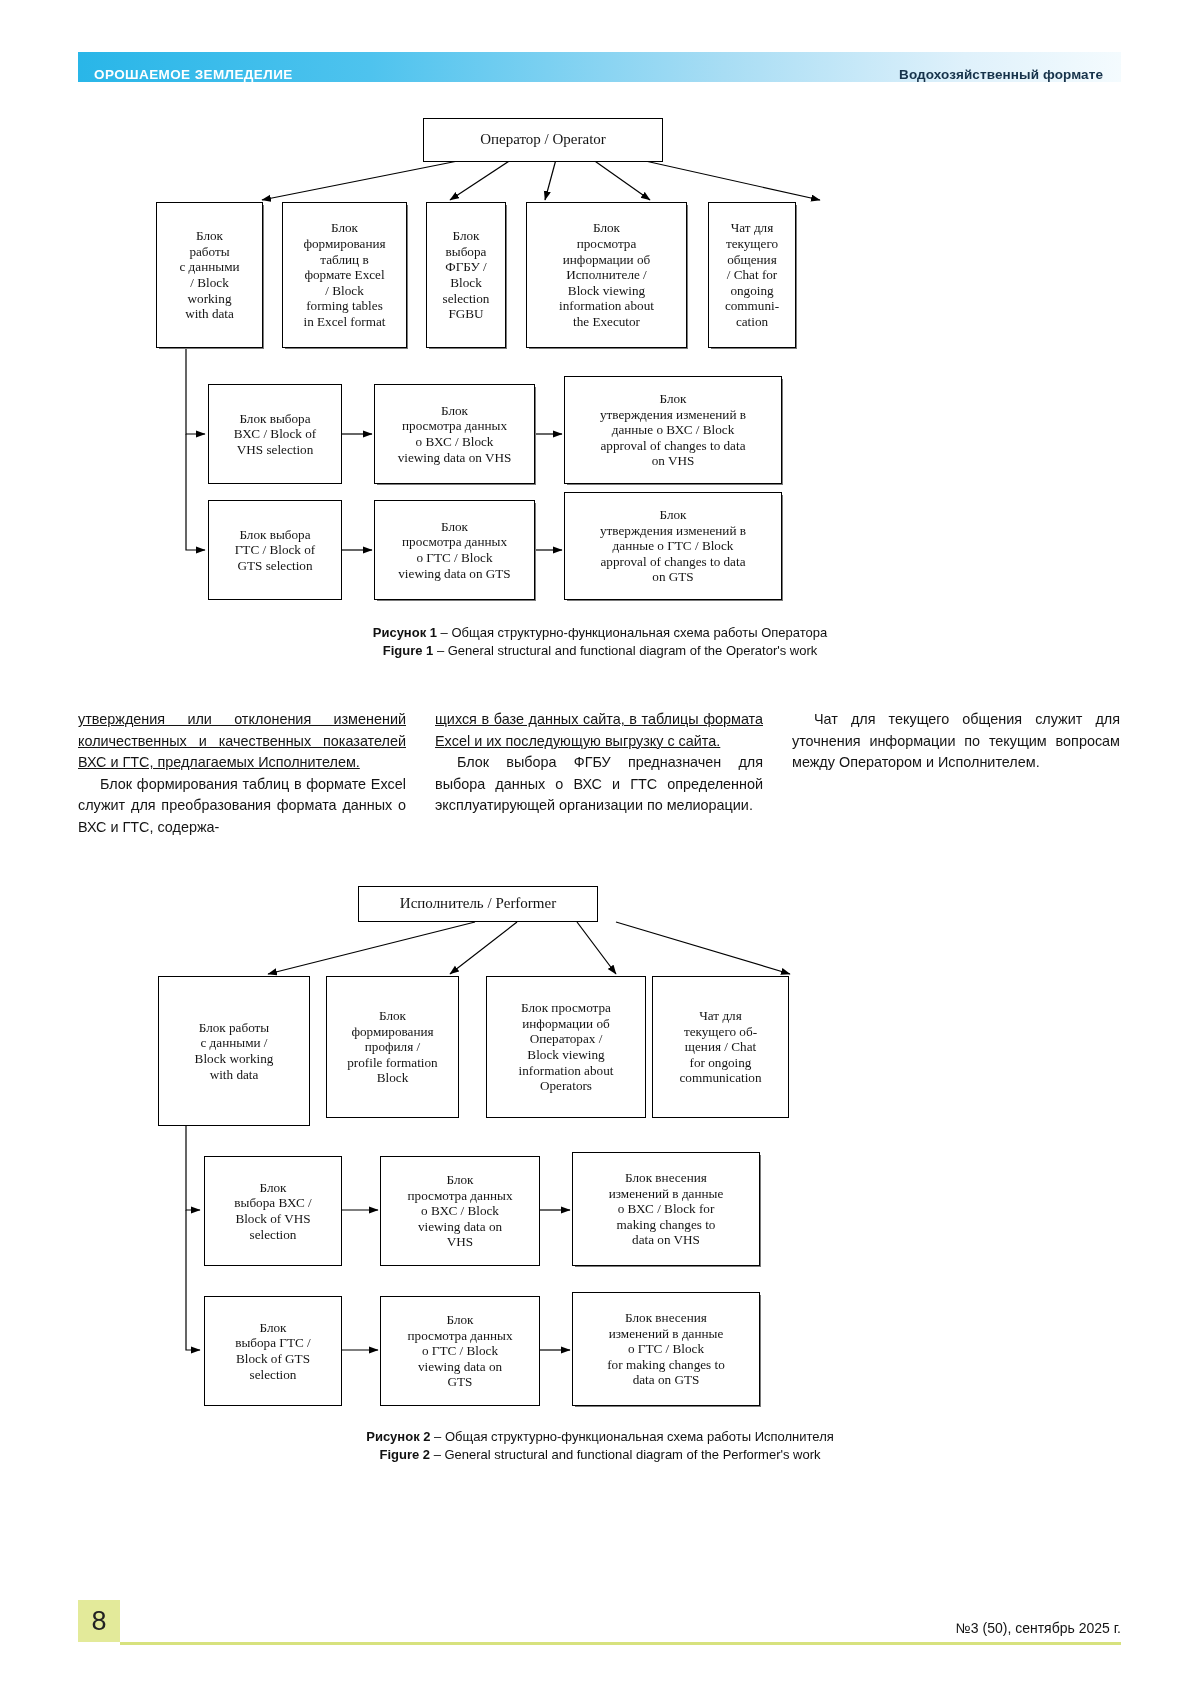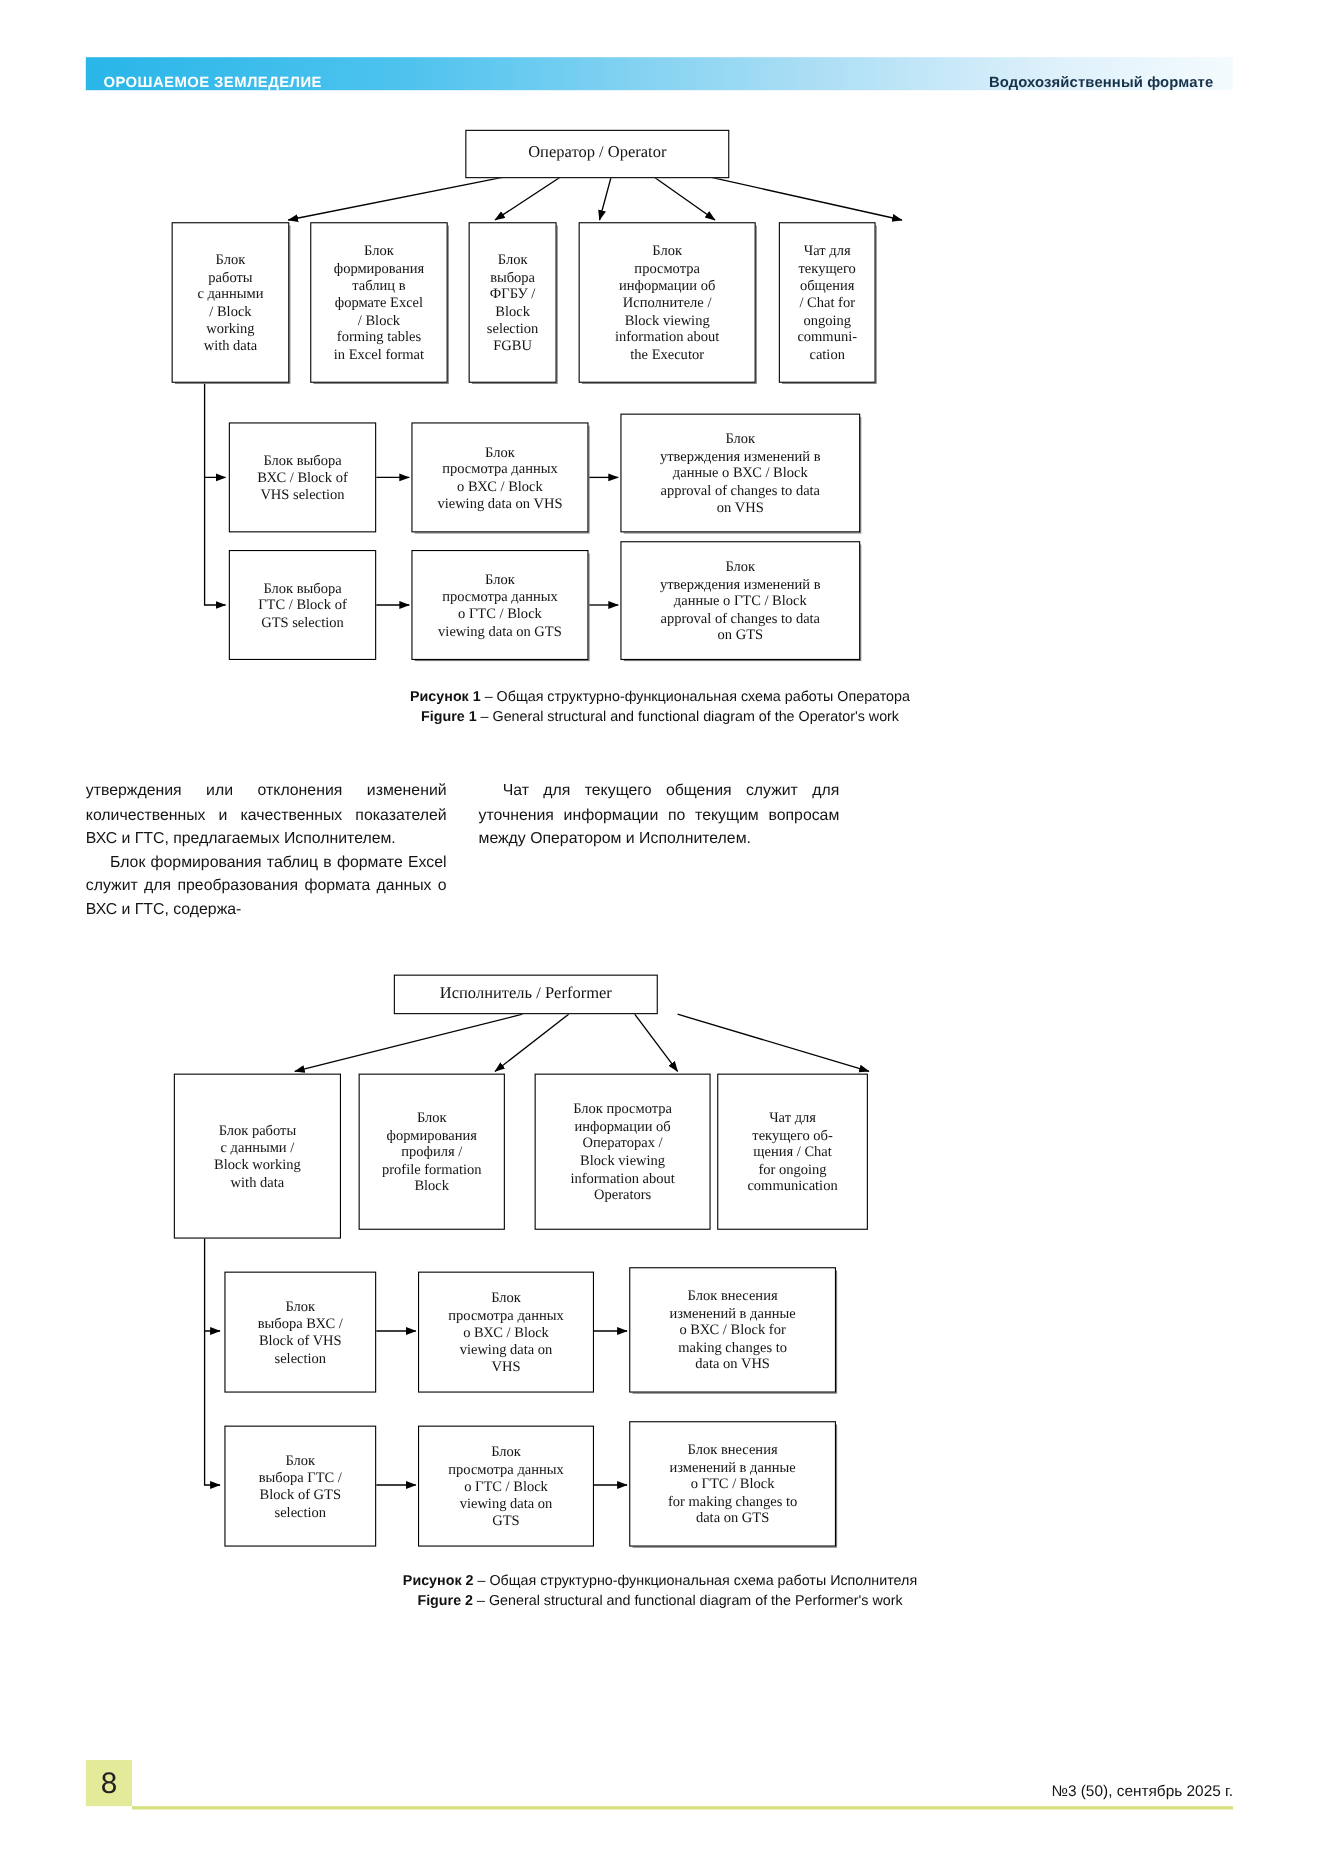--- a/index.html
+++ b/index.html
@@ -116,21 +116,21 @@
   }
   .col { width: 328px; }
   .col p {
     margin: 0;
     font-size: 14.4px;
     line-height: 1.5;
     text-align: justify;
     text-indent: 22px;
     color: #141414;
   }
-  .col p.noindent { text-indent: 0; }
+  .col p.noindent { text-indent: 0; text-decoration: underline; }
 
   
   .footer {
     position: absolute;
     left: 78px;
     top: 1600px;
     width: 1043px;
     height: 46px;
   }
   .folio {
@@ -249,20 +249,24 @@
     <b>Figure 1</b><span> – General structural and functional diagram of the Operator's work</span>
   </div>
 </div>
 
 <div class="body-columns">
   <div class="col">
     <p class="noindent">утверждения или отклонения изменений количественных и качественных показателей ВХС и ГТС, предлагаемых Исполнителем.</p>
     <p>Блок формирования таблиц в формате Excel служит для преобразования формата данных о ВХС и ГТС, содержа-</p>
   </div>
   <div class="col">
+    <p class="noindent">щихся в базе данных сайта, в таблицы формата Excel и их последующую выгрузку с сайта.</p>
+    <p>Блок выбора ФГБУ предназначен для выбора данных о ВХС и ГТС определенной эксплуатирующей организации по мелиорации.</p>
+  </div>
+  <div class="col">
     <p>Чат для текущего общения служит для уточнения информации по текущим вопросам между Оператором и Исполнителем.</p>
   </div>
 </div>
 
 <div class="figure" id="figure-2">
   <div class="diagram" id="diagram-2">
 
     <svg class="wires" width="900" height="530">
       <defs>
         <marker id="ah2" markerWidth="9" markerHeight="9" refX="7.5" refY="3" orient="auto">

